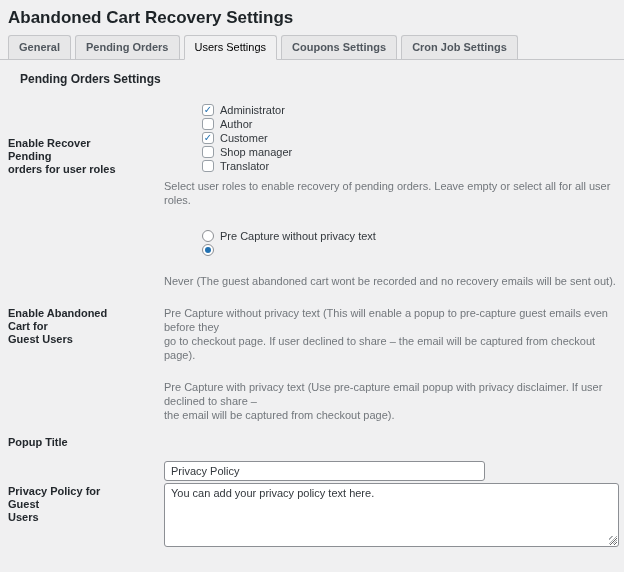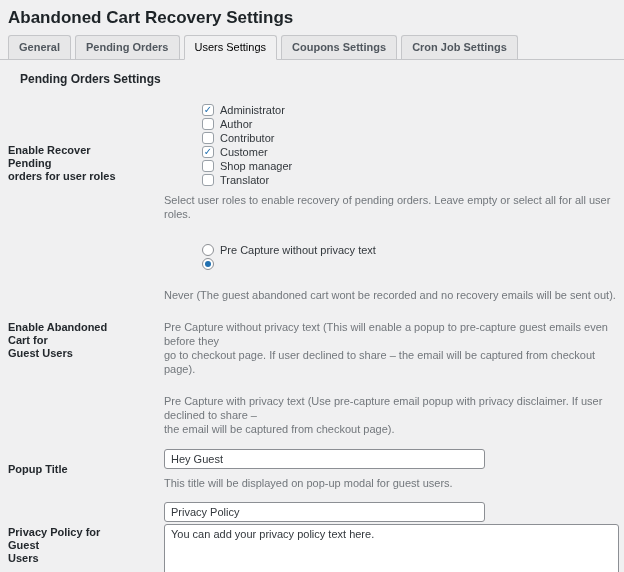--- a/index.html
+++ b/index.html
@@ -119,24 +119,20 @@
   <div class="row-field">
     <div class="opt-row">
       <span class="cb checked"></span>
       <span class="opt-label">Administrator</span>
     </div>
     <div class="opt-row">
       <span class="cb"></span>
       <span class="opt-label">Author</span>
     </div>
     <div class="opt-row">
-      <span class="cb"></span>
-      <span class="opt-label">Contributor</span>
-    </div>
-    <div class="opt-row">
       <span class="cb checked"></span>
       <span class="opt-label">Customer</span>
     </div>
     <div class="opt-row">
       <span class="cb"></span>
       <span class="opt-label">Shop manager</span>
     </div>
     <div class="opt-row">
       <span class="cb"></span>
       <span class="opt-label">Translator</span>
@@ -159,24 +155,20 @@
     <p class="desc tight">Never (The guest abandoned cart wont be recorded and no recovery emails will be sent out).</p>
     <p class="desc tight">Pre Capture without privacy text (This will enable a popup to pre-capture guest emails even before they
 go to checkout page. If user declined to share – the email will be captured from checkout page).</p>
     <p class="desc tight">Pre Capture with privacy text (Use pre-capture email popup with privacy disclaimer. If user declined to share –
 the email will be captured from checkout page).</p>
   </div>
 </div>
 
 <div class="form-row mb-r3">
   <div class="row-label">Popup Title</div>
-  <div class="row-field">
-    <input type="text" class="text-input" value="Hey Guest" style="">
-    <p class="desc">This title will be displayed on pop-up modal for guest users.</p>
-  </div>
 </div>
 
 <div class="form-row">
   <div class="row-label">Privacy Policy for Guest
 Users</div>
   <div class="row-field">
     <input type="text" class="text-input" value="Privacy Policy" style="">
     <div class="ta-wrap">
       <textarea class="textarea" style="">You can add your privacy policy text here.</textarea>
       <span class="resize-grip"></span>

